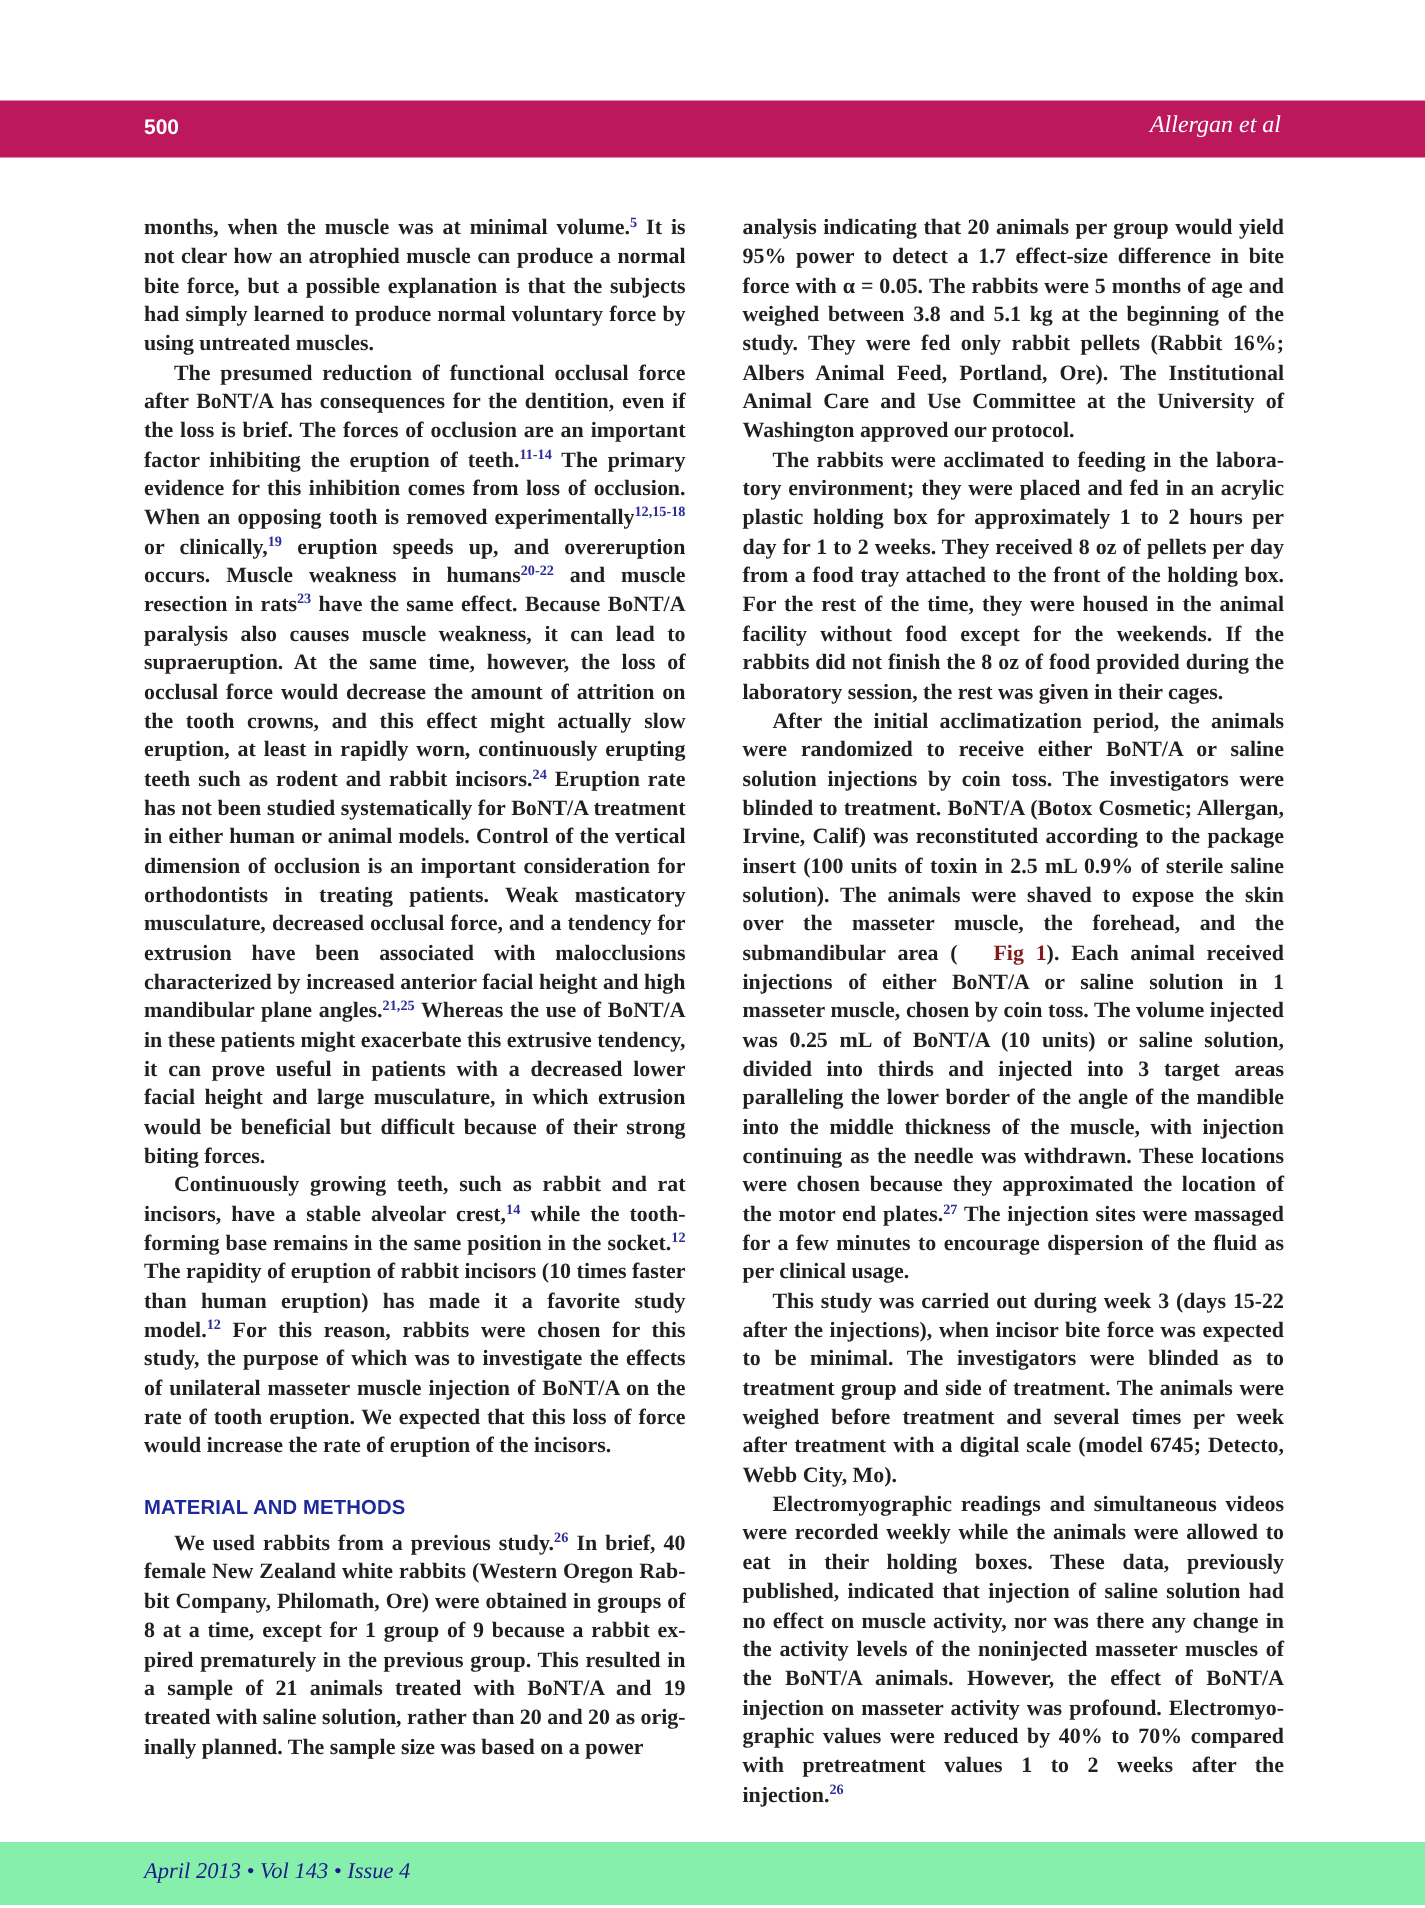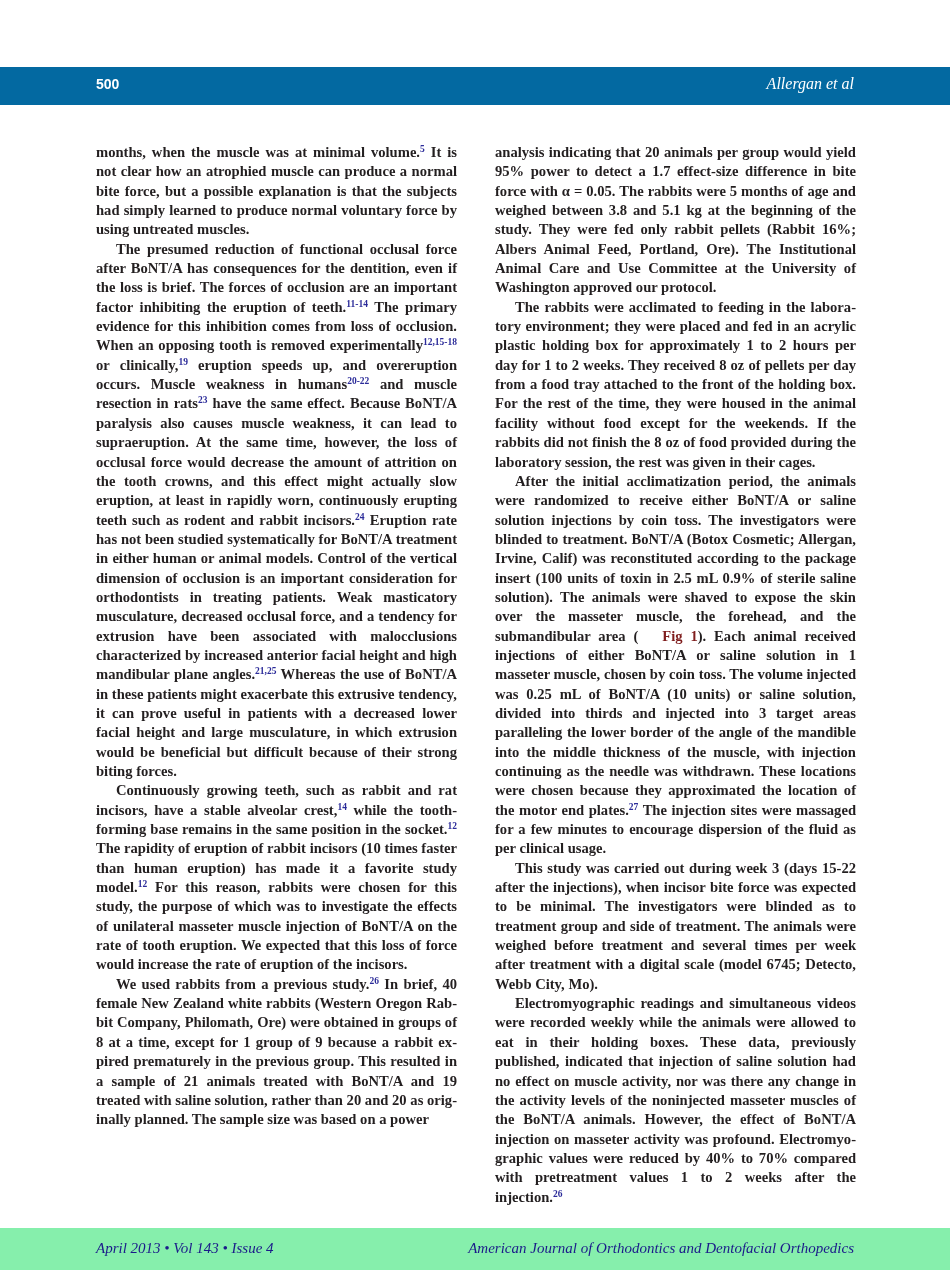--- a/index.html
+++ b/index.html
@@ -4,21 +4,21 @@
 <style>
   html, body { margin: 0; padding: 0; }
   body {
     width: 950px; height: 1272px; position: relative; overflow: hidden;
     background: #ffffff;
     font-family: "Liberation Serif", "DejaVu Serif", serif;
     color: #231f20;
   }
   .header-bar {
     position: absolute; left: 0; top: 67px; width: 950px; height: 38px;
-    background: #0369a1;
+    background: #be185d;
   }
   .page-num {
     position: absolute; left: 96px; top: 9px;
     font-family: "Liberation Sans", "DejaVu Sans", sans-serif;
     font-weight: bold; font-size: 14px; color: #ffffff;
   }
   .running-head {
     position: absolute; right: 96px; top: 8px;
     font-style: italic; font-size: 16px; color: #ffffff;
   }
@@ -59,28 +59,28 @@
   <span class="running-head">Allergan et al</span>
 </div>
 
 <div class="col left">
   <p class="noindent"><span>months, when the muscle was at minimal volume.</span><sup class="ref">5</sup><span> It is not clear how an atrophied muscle can produce a normal bite force, but a possible explanation is that the subjects had simply learned to produce normal voluntary force by using untreated muscles.</span></p>
 
   <p><span>The presumed reduction of functional occlusal force after BoNT/A has consequences for the dentition, even if the loss is brief. The forces of occlusion are an important factor inhibiting the eruption of teeth.</span><sup class="ref">11-14</sup><span> The primary evidence for this inhibition comes from loss of occlusion. When an opposing tooth is removed experimentally</span><sup class="ref">12,15-18</sup><span> or clinically,</span><sup class="ref">19</sup><span> eruption speeds up, and overeruption occurs. Muscle weakness in humans</span><sup class="ref">20-22</sup><span> and muscle resection in rats</span><sup class="ref">23</sup><span> have the same effect. Because BoNT/A paralysis also causes muscle weakness, it can lead to supraeruption. At the same time, however, the loss of occlusal force would decrease the amount of attrition on the tooth crowns, and this effect might actually slow eruption, at least in rapidly worn, continuously erupting teeth such as rodent and rabbit in­cisors.</span><sup class="ref">24</sup><span> Eruption rate has not been studied systematically for BoNT/A treatment in either human or animal models. Control of the vertical dimension of occlusion is an impor­tant consideration for orthodontists in treating patients. Weak masticatory musculature, decreased occlusal force, and a tendency for extrusion have been associated with malocclusions characterized by increased anterior facial height and high mandibular plane angles.</span><sup class="ref">21,25</sup><span> Whereas the use of BoNT/A in these patients might exacerbate this extrusive tendency, it can prove useful in patients with a decreased lower facial height and large musculature, in which extrusion would be beneficial but difficult because of their strong biting forces.</span></p>
 
   <p><span>Continuously growing teeth, such as rabbit and rat incisors, have a stable alveolar crest,</span><sup class="ref">14</sup><span> while the tooth-forming base remains in the same position in the socket.</span><sup class="ref">12</sup><span> The rapidity of eruption of rabbit incisors (10 times faster than human eruption) has made it a favorite study model.</span><sup class="ref">12</sup><span> For this reason, rabbits were chosen for this study, the purpose of which was to investigate the ef­fects of unilateral masseter muscle injection of BoNT/A on the rate of tooth eruption. We expected that this loss of force would increase the rate of eruption of the incisors.</span></p>
 
+  <h2 class="section">MATERIAL AND METHODS</h2>
 
   <p><span>We used rabbits from a previous study.</span><sup class="ref">26</sup><span> In brief, 40 female New Zealand white rabbits (Western Oregon Rab­bit Company, Philomath, Ore) were obtained in groups of 8 at a time, except for 1 group of 9 because a rabbit ex­pired prematurely in the previous group. This resulted in a sample of 21 animals treated with BoNT/A and 19 treated with saline solution, rather than 20 and 20 as orig­inally planned. The sample size was based on a power</span></p>
 </div>
 
 <div class="col right">
   <p class="noindent">analysis indicating that 20 animals per group would yield 95% power to detect a 1.7 effect-size difference in bite force with α = 0.05. The rabbits were 5 months of age and weighed between 3.8 and 5.1 kg at the beginning of the study. They were fed only rabbit pellets (Rabbit 16%; Albers Animal Feed, Portland, Ore). The Institu­tional Animal Care and Use Committee at the University of Washington approved our protocol.</p>
   <p>The rabbits were acclimated to feeding in the labora­tory environment; they were placed and fed in an acrylic plastic holding box for approximately 1 to 2 hours per day for 1 to 2 weeks. They received 8 oz of pellets per day from a food tray attached to the front of the holding box. For the rest of the time, they were housed in the an­imal facility without food except for the weekends. If the rabbits did not finish the 8 oz of food provided during the laboratory session, the rest was given in their cages.</p>
   <p><span>After the initial acclimatization period, the animals were randomized to receive either BoNT/A or saline solution injections by coin toss. The investigators were blinded to treatment. BoNT/A (Botox Cosmetic; Allergan, Irvine, Calif) was reconstituted according to the package insert (100 units of toxin in 2.5 mL 0.9% of sterile saline solution). The animals were shaved to expose the skin over the masseter muscle, the forehead, and the submandibu­lar area (</span><span class="figref">Fig 1</span><span>). Each animal received injections of either BoNT/A or saline solution in 1 masseter muscle, chosen by coin toss. The volume injected was 0.25 mL of BoNT/A (10 units) or saline solution, divided into thirds and injected into 3 target areas paralleling the lower bor­der of the angle of the mandible into the middle thickness of the muscle, with injection continuing as the needle was withdrawn. These locations were chosen because they ap­proximated the location of the motor end plates.</span><sup class="ref">27</sup><span> The in­jection sites were massaged for a few minutes to encourage dispersion of the fluid as per clinical usage.</span></p>
   <p>This study was carried out during week 3 (days 15-22 after the injections), when incisor bite force was expected to be minimal. The investigators were blinded as to treatment group and side of treatment. The animals were weighed before treatment and several times per week after treatment with a digital scale (model 6745; Detecto, Webb City, Mo).</p>
   <p><span>Electromyographic readings and simultaneous videos were recorded weekly while the animals were allowed to eat in their holding boxes. These data, previously published, indicated that injection of saline solution had no effect on muscle activity, nor was there any change in the activity levels of the noninjected masseter muscles of the BoNT/A animals. However, the effect of BoNT/A injection on masseter activity was profound. Electromyo­graphic values were reduced by 40% to 70% compared with pretreatment values 1 to 2 weeks after the injection.</span><sup class="ref">26</sup></p>
 </div>
 
 <div class="footer-bar">
   <span class="footer-left">April 2013 • Vol 143 • Issue 4</span>
-  <span class="footer-right">American Journal of Orthodontics and Dentofacial Orthopedics</span>
 </div>
 
 </body></html>

